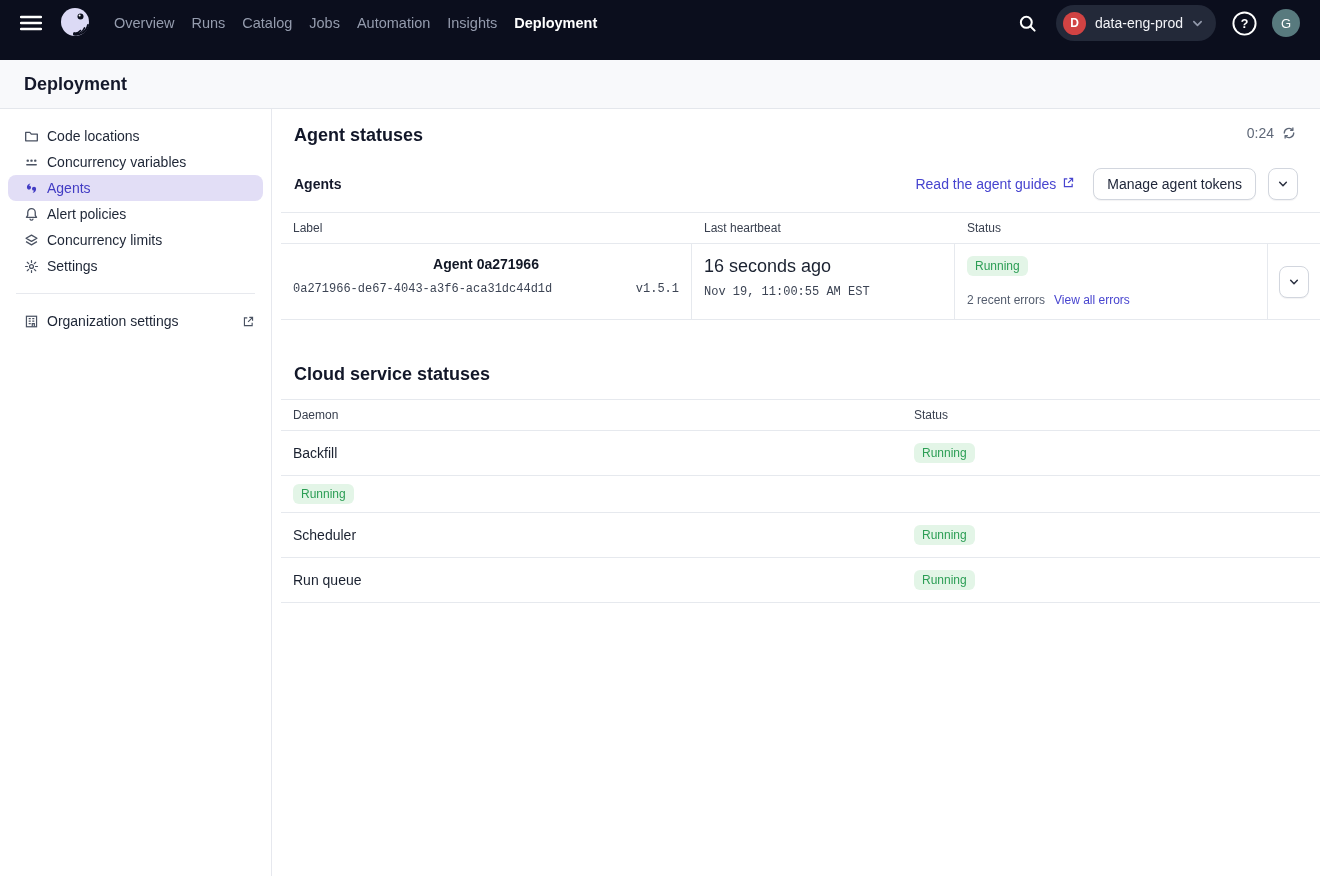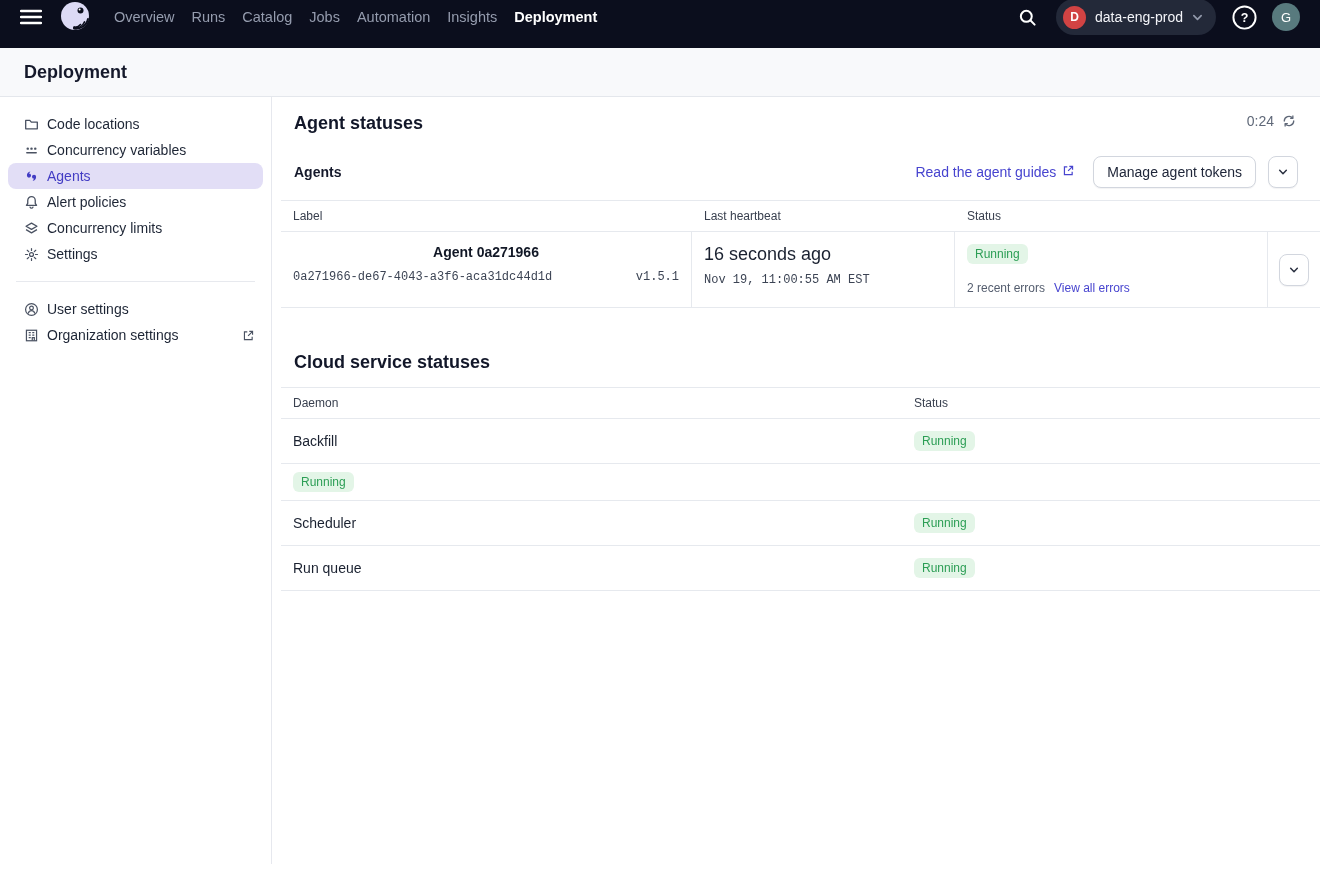--- a/index.html
+++ b/index.html
@@ -1,21 +1,21 @@
 <!DOCTYPE html>
 <html><head>
 <meta charset="utf-8">
 <style>
   * { margin:0; padding:0; box-sizing:border-box; }
   html,body { width:1320px; height:877px; overflow:hidden; background:#fff;
     font-family:"Liberation Sans", sans-serif; -webkit-font-smoothing:antialiased; }
   svg { display:block; }
 
   
-  .topnav { height:48px; background:#0b0e1d; display:flex; align-items:center; padding:0 20px 14px 16px; }
+  .topnav { height:60px; background:#0b0e1d; display:flex; align-items:center; padding:0 20px 14px 16px; }
   .hamburger { width:30px; height:30px; background:none; border:none; cursor:pointer;
     display:flex; align-items:center; justify-content:center; margin-right:10px; }
   .logo { width:38px; height:38px; margin-right:20px; cursor:pointer; }
   .mainnav { display:flex; align-items:center; gap:17px; }
   .nav-item { font-size:14.5px; color:#959cae; text-decoration:none; cursor:pointer; padding:4px 0; }
   .nav-item.active { color:#ffffff; font-weight:700; }
   .topnav-right { margin-left:auto; display:flex; align-items:center; gap:13px; }
   .icon-btn { background:none; border:none; cursor:pointer; display:flex; align-items:center; justify-content:center; }
   .dep-pill { height:36px; border-radius:18px; background:#232939; border:none; cursor:pointer;
     display:flex; align-items:center; gap:9px; padding:0 13px 0 7px; }
@@ -204,30 +204,20 @@
           </svg>
       </span>
       <span>Settings</span>
     </a>
 
     <hr class="side-divider">
 
     <a class="side-item">
       <span class="sicon">
         <svg width="15" height="15" viewBox="0 0 16 16">
-            <circle cx="8" cy="8" r="6.3" stroke="currentColor" stroke-width="1.3" fill="none"></circle>
-            <circle cx="8" cy="6.4" r="2" stroke="currentColor" stroke-width="1.3" fill="none"></circle>
-            <path d="M4.4 12.3c.7-2 2.1-3 3.6-3s2.9 1 3.6 3" stroke="currentColor" stroke-width="1.3" fill="none"></path>
-          </svg>
-      </span>
-      <span>User settings</span>
-    </a>
-    <a class="side-item">
-      <span class="sicon">
-        <svg width="15" height="15" viewBox="0 0 16 16">
             <rect x="2.6" y="2.4" width="10.8" height="11.2" stroke="currentColor" stroke-width="1.3" fill="none"></rect>
             <path d="M5 5h2.2M8.8 5H11M5 7.6h2.2M8.8 7.6H11M5 10.2h2.2" stroke="currentColor" stroke-width="1.3"></path>
             <path d="M8.8 13.4v-3.2H11v3.2" stroke="currentColor" stroke-width="1.3" fill="none"></path>
           </svg>
       </span>
       <span>Organization settings</span>
       <span class="ext">
         <svg width="13" height="13" viewBox="0 0 16 16">
             <path d="M6.5 3.5H3v9.5h9.5V9.5" stroke="currentColor" stroke-width="1.4" fill="none"></path>
             <path d="M9 3h4v4M12.8 3.2 7.5 8.5" stroke="currentColor" stroke-width="1.4" fill="none"></path>

